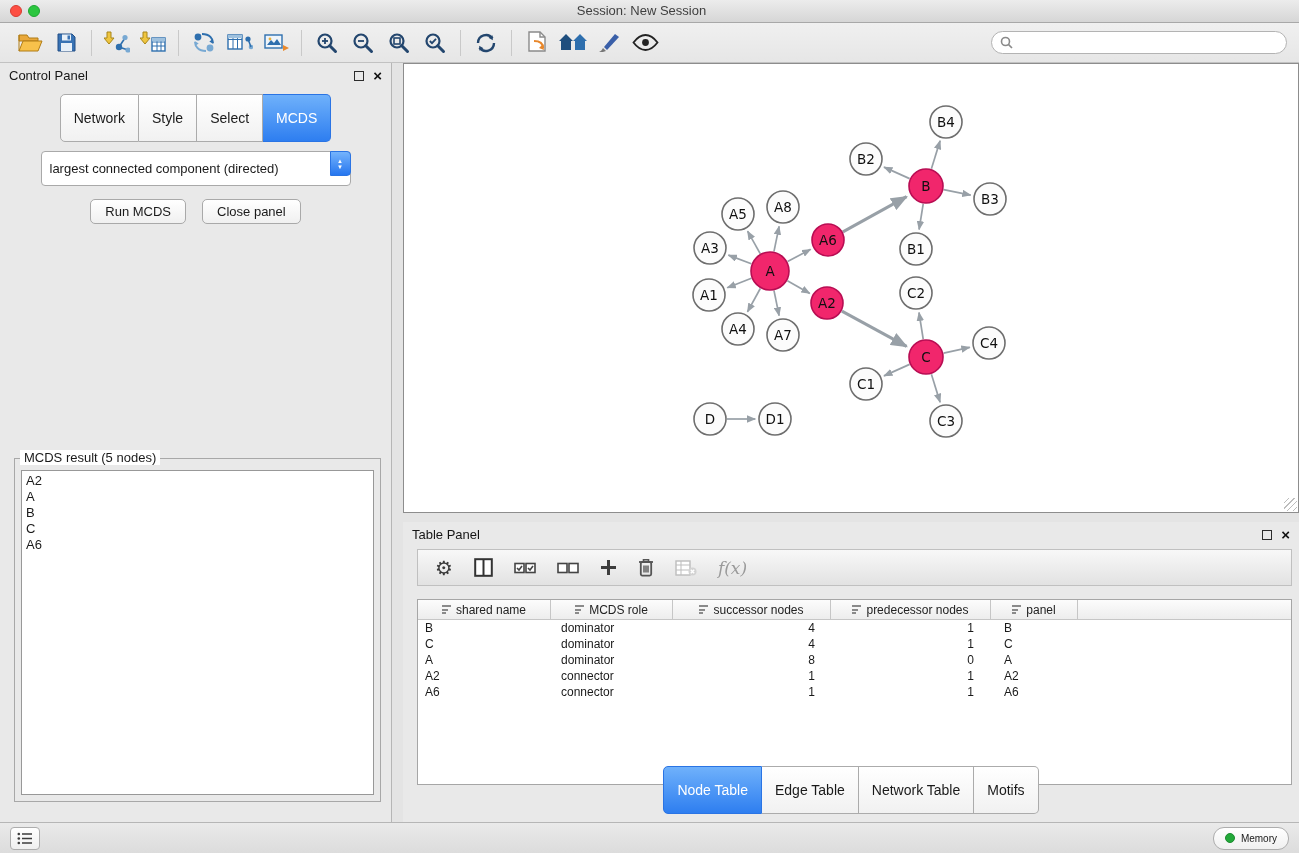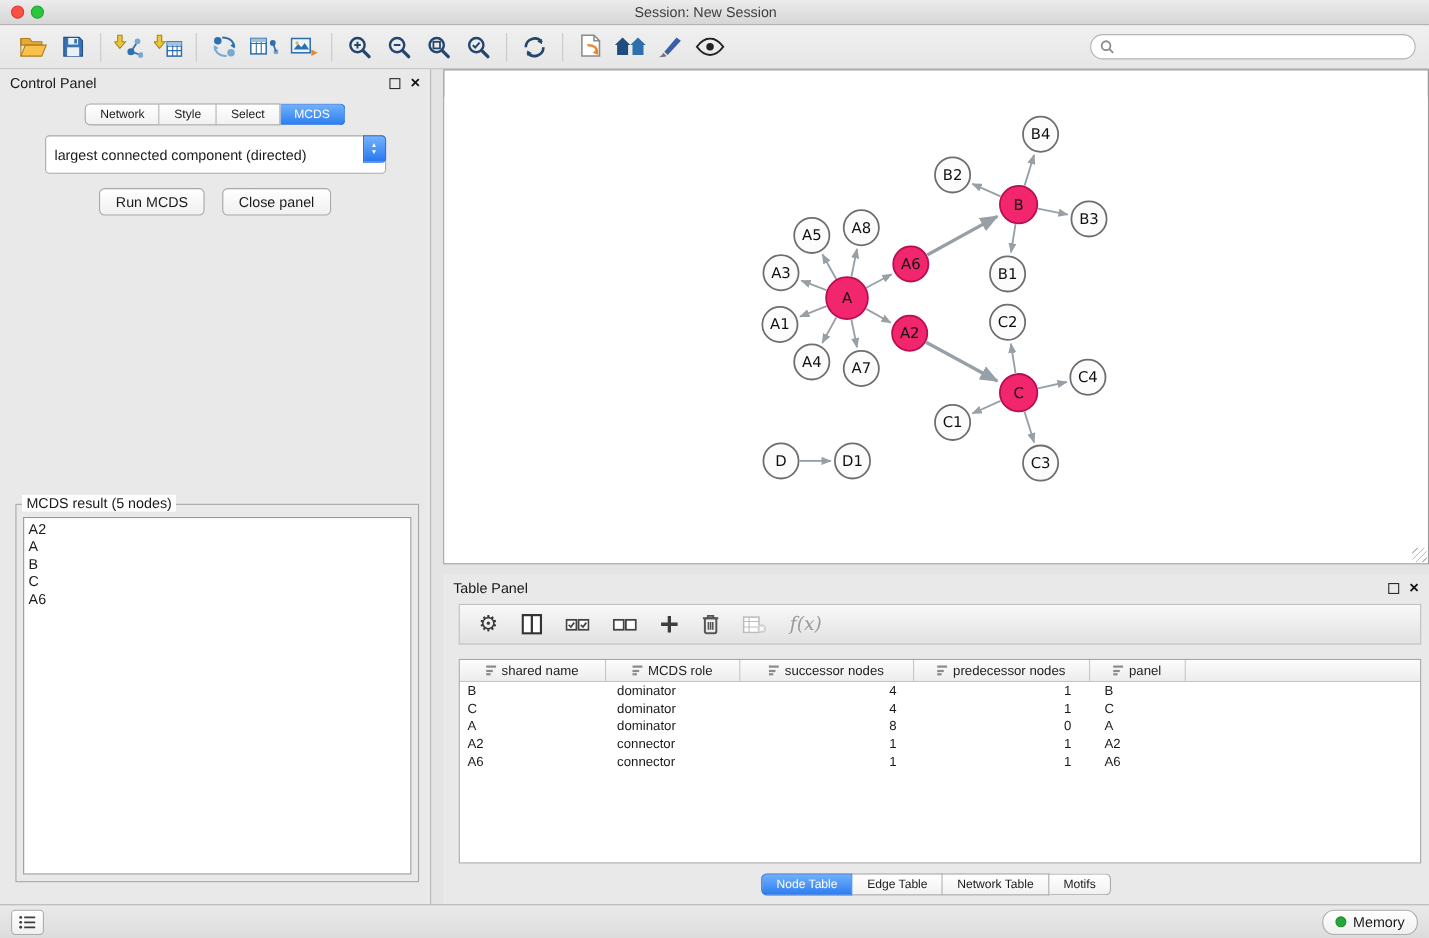--- a/index.html
+++ b/index.html
@@ -36,21 +36,21 @@
   .panel-header{height:25px;display:flex;align-items:center;padding:0 9px;
     font-size:13px;color:#161616;}
   .win-btns{margin-left:auto;display:flex;align-items:center;gap:9px;}
   .float-ic{width:8px;height:8px;border:1.5px solid #2c2c2c;display:inline-block;}
   .close-ic{font-weight:bold;font-size:15px;line-height:10px;color:#111;}
   
   .control-panel{position:absolute;top:63px;left:0;width:392px;bottom:31px;
     background:#e9e9e9;border-right:1px solid #b6b6b6;box-sizing:border-box;}
   .seg-row{display:flex;justify-content:center;}
   .cp-tabs{margin-top:6px;}
-  .seg{font-size:11px;padding:3px 13px;border:1px solid #ababab;border-left:none;
+  .seg{font-size:14px;padding:15px 13px;border:1px solid #ababab;border-left:none;
     background:linear-gradient(#ffffff,#f1f1f1);color:#1a1a1a;cursor:default;white-space:nowrap;}
   .seg:first-child{border-left:1px solid #ababab;border-radius:5px 0 0 5px;}
   .seg:last-child{border-radius:0 5px 5px 0;}
   .seg.active{background:linear-gradient(#6fb1fb,#2e7ef0);border-color:#2a74e4;color:#fff;}
   .opt-label{text-align:center;margin-top:17px;}
   .dropdown{width:310px;height:35px;margin:9px auto 0;background:#fff;
     border:1px solid #a9a9a9;border-radius:4px;display:flex;align-items:center;
     padding-left:8px;box-sizing:border-box;position:relative;}
   .dd-text{font-size:13px;white-space:nowrap;overflow:hidden;}
   .dd-stepper{position:absolute;right:-1px;top:-1px;width:19px;height:23px;
@@ -109,21 +109,21 @@
   .tp-tabs{position:absolute;left:0;right:0;bottom:8px;}
   
   .statusbar{position:absolute;left:0;right:0;bottom:0;height:31px;
     background:linear-gradient(#eaeaea,#dcdcdc);border-top:1px solid #b6b6b6;
     display:flex;align-items:center;padding:0 10px;box-sizing:border-box;}
   .list-btn{width:28px;height:21px;border:1px solid #adadad;border-radius:4px;
     background:linear-gradient(#ffffff,#efefef);display:flex;align-items:center;
     justify-content:center;}
   .memory-btn{margin-left:auto;height:21px;border:1px solid #adadad;border-radius:11px;
     background:linear-gradient(#ffffff,#f0f0f0);display:flex;align-items:center;gap:6px;
-    padding:0 11px;font-size:13px;}
+    padding:0 11px;font-size:10px;}
   .mem-dot{width:10px;height:10px;border-radius:50%;background:#23a93a;
     border:1px solid #1d8c30;box-sizing:border-box;}
 </style>
 </head>
 <body>
 
 <div class="titlebar">
   <span class="light red"></span>
   <span class="light green"></span>
   <div class="tb-title">Session: New Session</div>

